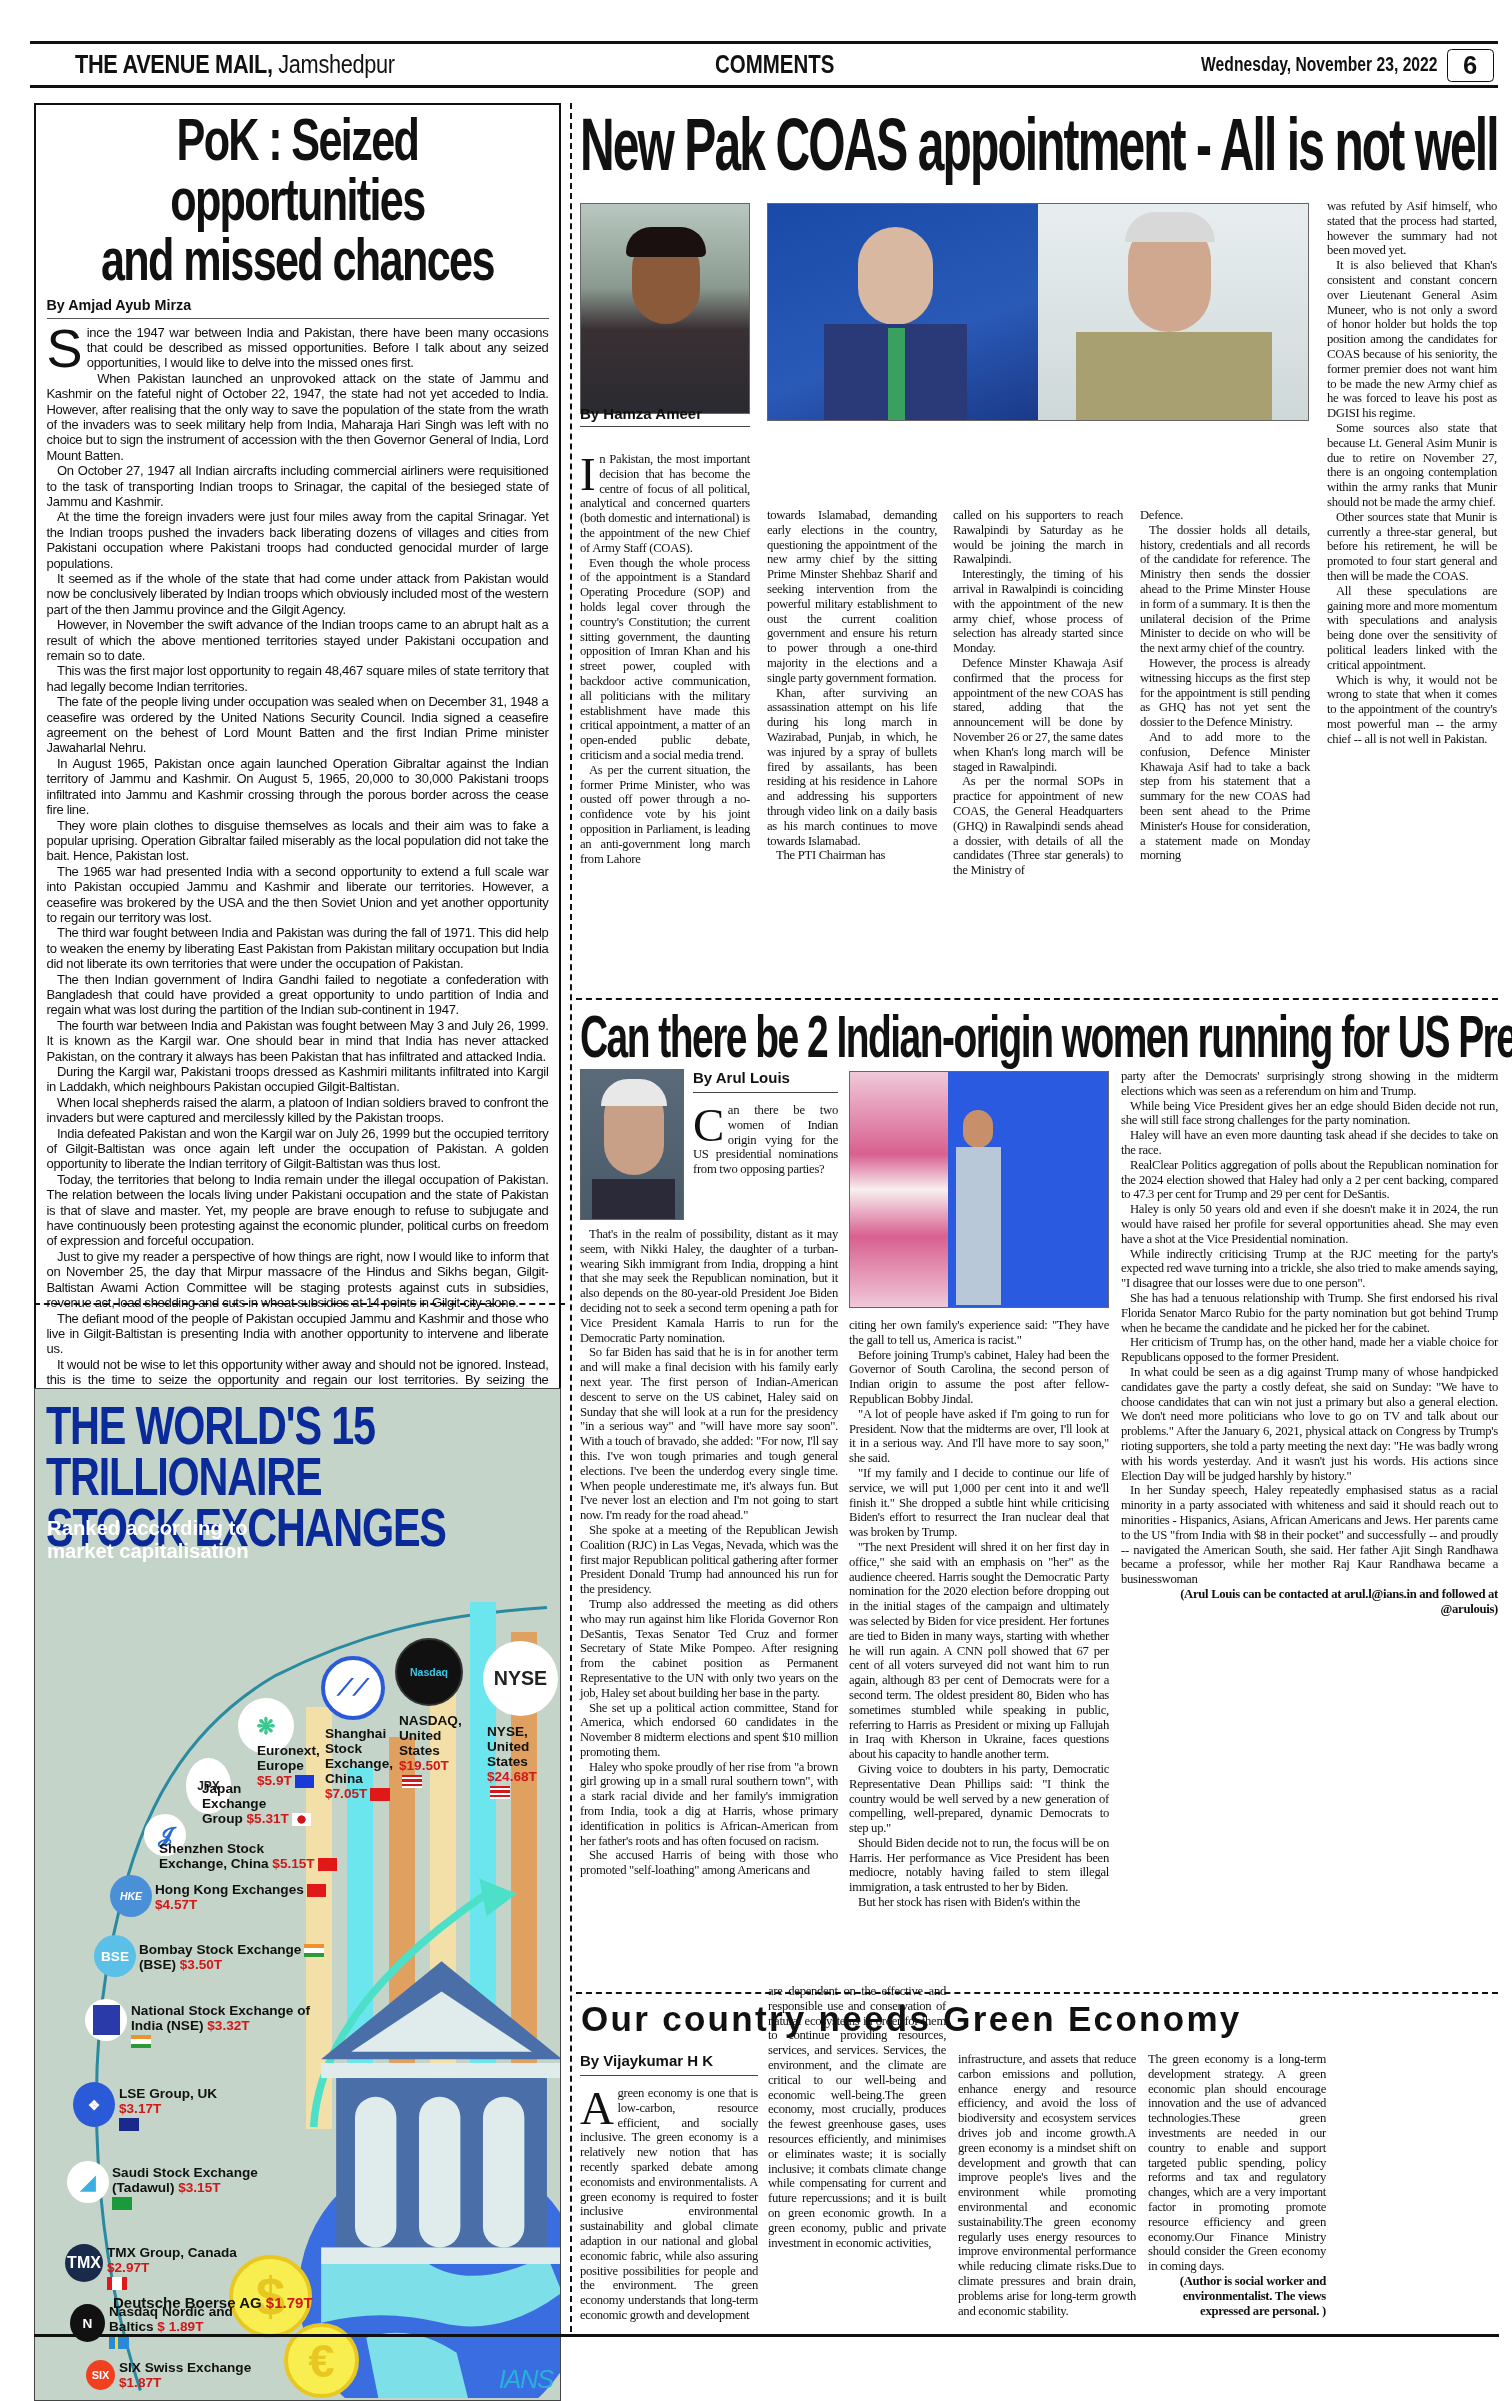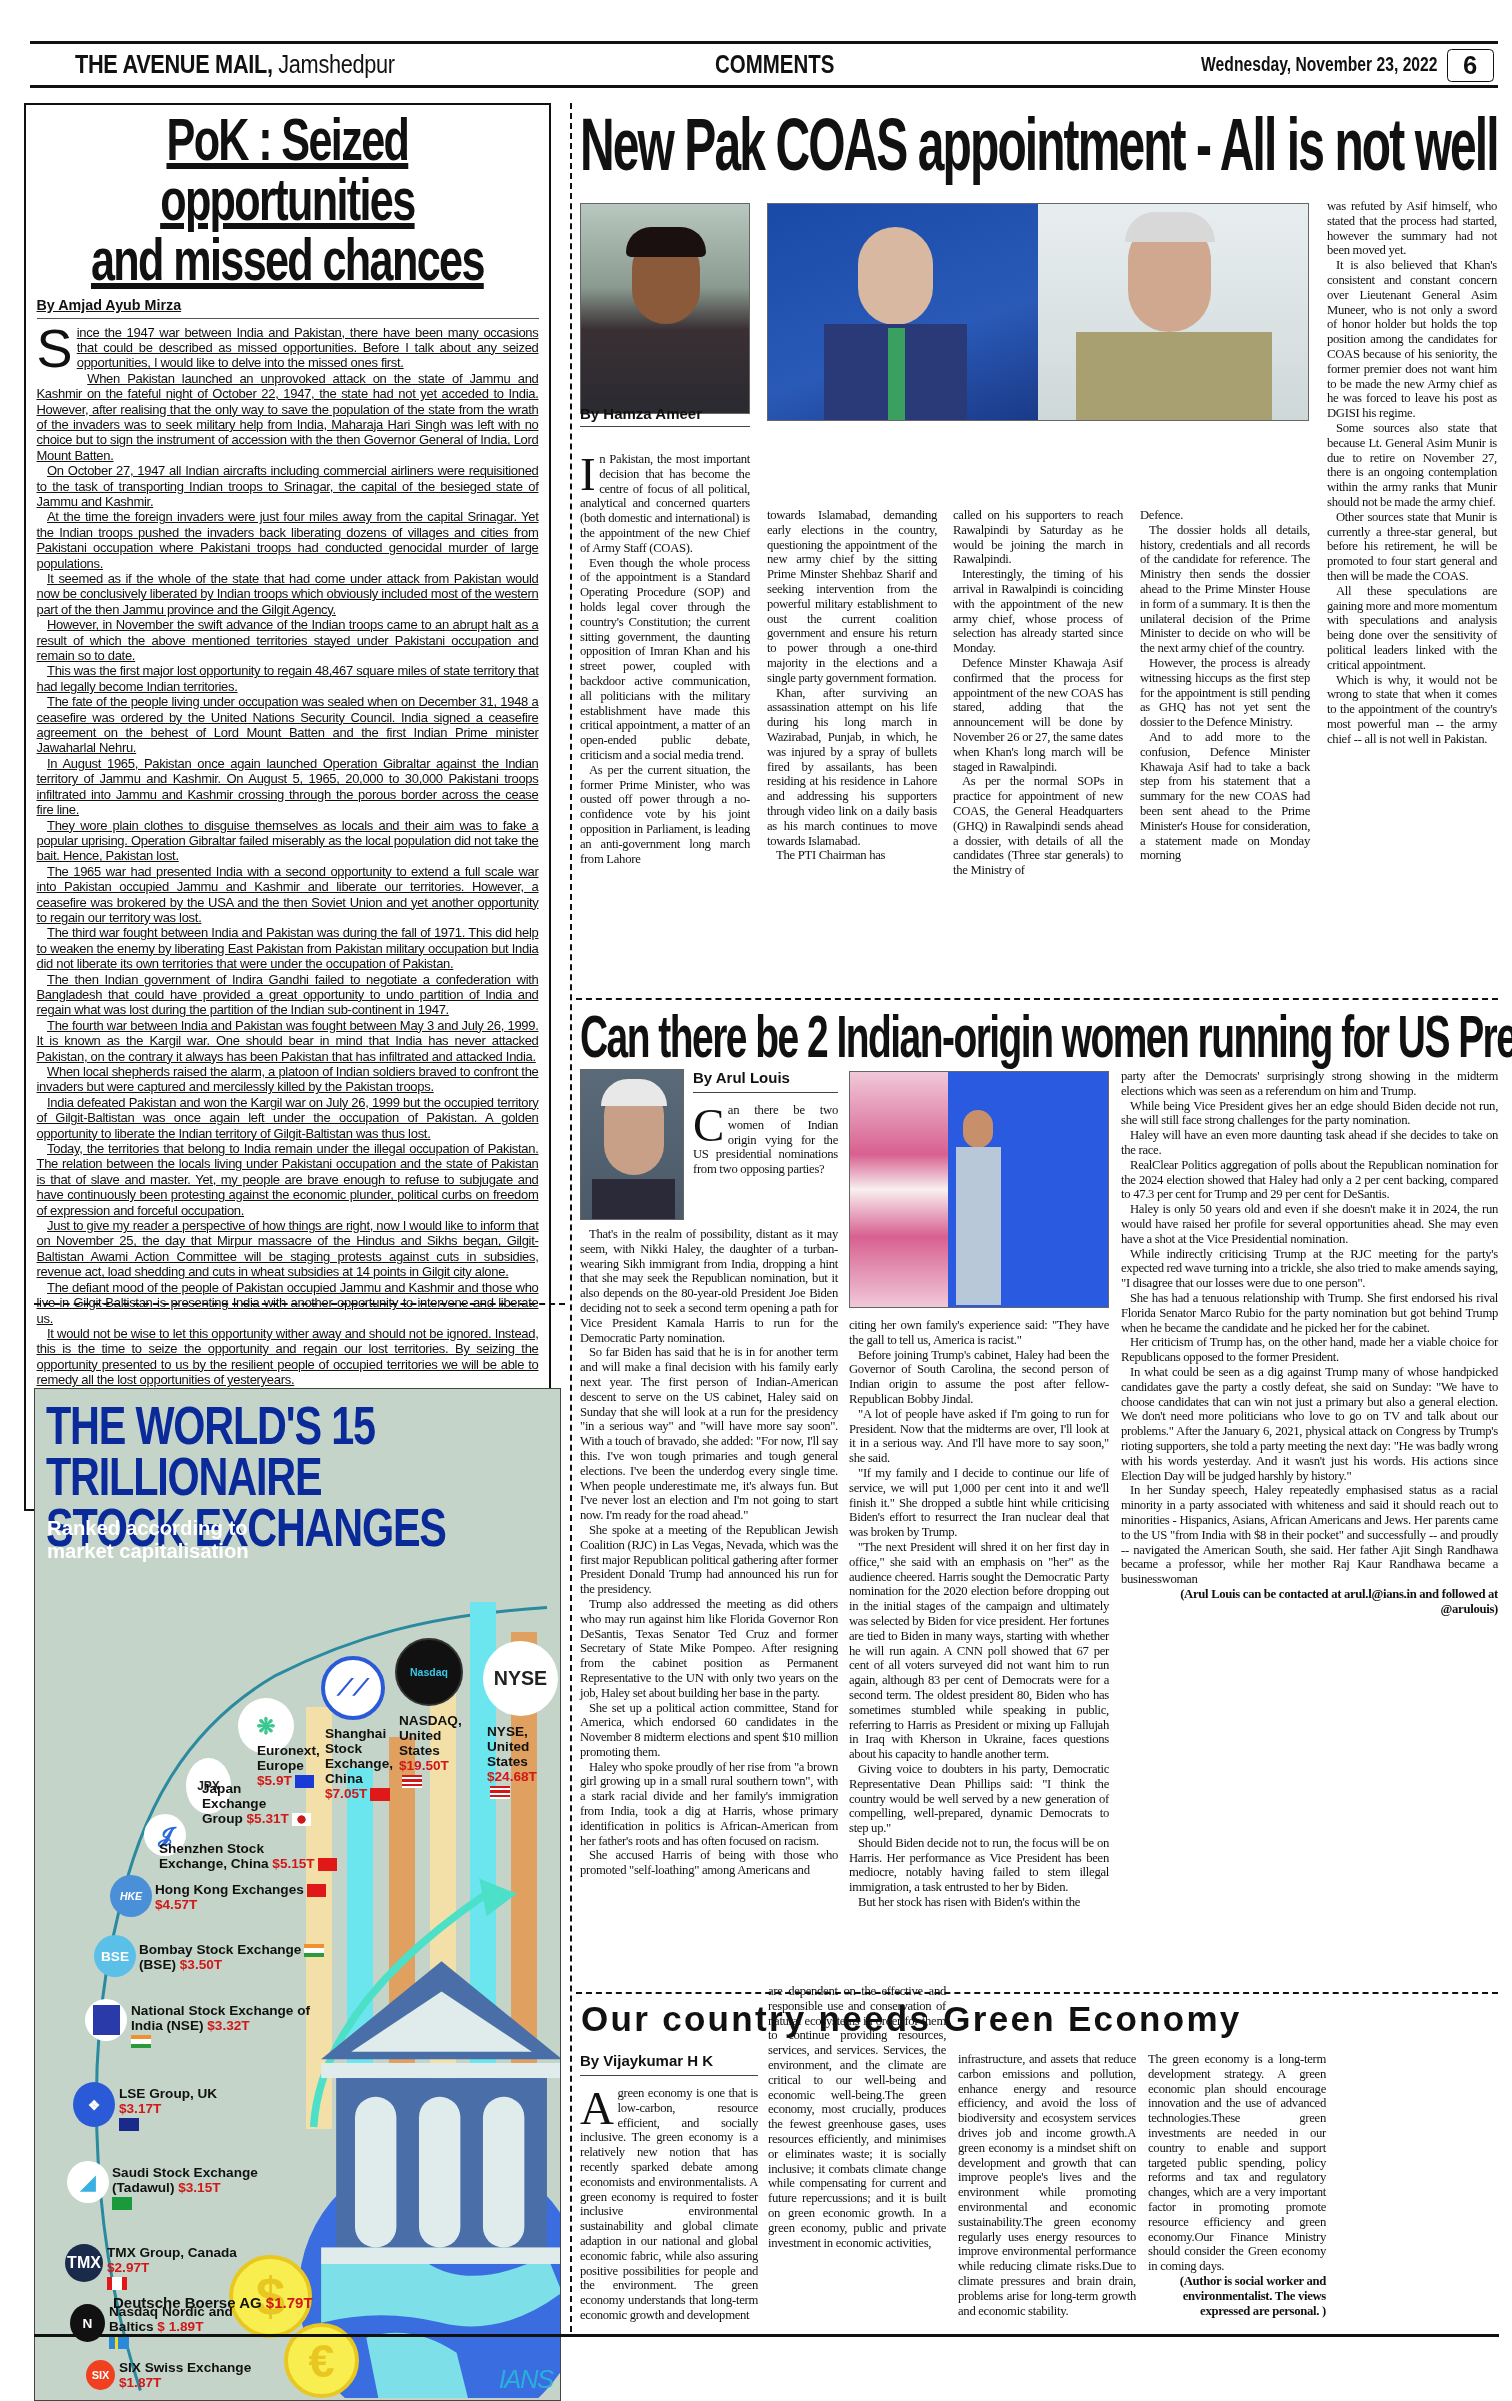--- a/index.html
+++ b/index.html
@@ -10,21 +10,21 @@
   .masthead { position: absolute; left: 30px; top: 41px; width: 1468px; height: 47px;
     border-top: 3.8px solid #111; border-bottom: 3.8px solid #111; display: flex; align-items: center; }
   .mh-paper { font-family: "Liberation Sans", sans-serif; font-weight: 700; font-size: 25.6px; margin-left: 45px; letter-spacing: -0.4px; transform: scaleX(0.85); transform-origin: left center; }
   .mh-city { font-weight: 400; }
   .mh-section { position: absolute; left: 685px; font-family: "Liberation Sans", sans-serif; font-weight: 700; font-size: 25.6px; transform: scaleX(0.8); transform-origin: left center; }
   .mh-date { position: absolute; right: 60px; font-family: "Liberation Sans", sans-serif; font-weight: 700; font-size: 19.6px; transform: scaleX(0.8); transform-origin: right center; }
   .mh-page { position: absolute; right: 4.5px; top: 4.5px; width: 47px; height: 33px; border: 1.5px solid #111; border-radius: 4.5px;
     font-family: "Liberation Sans", sans-serif; font-weight: 700; font-size: 25.6px; text-align: center; line-height: 30px; }
 
   
-  .pok { position: absolute; left: 24px; top: 103px; width: 527px; height: 1408px; border: 2.3px solid #111; padding: 4.5px 10.5px; text-decoration: underline; }
+  .pok { position: absolute; left: 34px; top: 103px; width: 527px; height: 1408px; border: 2.3px solid #111; padding: 4.5px 10.5px; }
   .pok-title { font-family: "Liberation Sans", sans-serif; font-weight: 700; font-size: 60px; line-height: 60px; text-align: center; letter-spacing: -2.3px; transform: scaleX(0.72); transform-origin: center top; width: 138%; margin-left: -19%; }
   .pok-byline { font-family: "Liberation Sans", sans-serif; font-weight: 700; font-size: 14.3px; margin-top: 7.5px; padding-bottom: 4.5px; border-bottom: 1.5px solid #555; }
   .pok-body { font-family: "Liberation Sans", sans-serif; font-size: 13px; line-height: 15.4px; text-align: justify; margin-top: 6px; letter-spacing: -0.3px; }
   .pok-body p { text-indent: 10.5px; }
   .pok-body p.first { text-indent: 0; }
   .dropcap { float: left; font-size: 54px; line-height: 45px; margin: 1.5px 4.5px 0 0; font-family: "Liberation Sans", sans-serif; }
   .pok-note { font-family: "Liberation Sans", sans-serif; font-weight: 700; font-size: 12.8px; line-height: 15px; text-align: right; letter-spacing: -0.2px; }
 
   .dash-h { position: absolute; border-top: 2.3px dashed #111; }
   .dash-v { position: absolute; border-left: 2.3px dashed #111; }
@@ -78,20 +78,21 @@
       <p>It seemed as if the whole of the state that had come under attack from Pakistan would now be conclusively liberated by Indian troops which obviously included most of the western part of the then Jammu province and the Gilgit Agency.</p>
       <p>However, in November the swift advance of the Indian troops came to an abrupt halt as a result of which the above mentioned territories stayed under Pakistani occupation and remain so to date.</p>
       <p>This was the first major lost opportunity to regain 48,467 square miles of state territory that had legally become Indian territories.</p>
       <p>The fate of the people living under occupation was sealed when on December 31, 1948 a ceasefire was ordered by the United Nations Security Council. India signed a ceasefire agreement on the behest of Lord Mount Batten and the first Indian Prime minister Jawaharlal Nehru.</p>
       <p>In August 1965, Pakistan once again launched Operation Gibraltar against the Indian territory of Jammu and Kashmir. On August 5, 1965, 20,000 to 30,000 Pakistani troops infiltrated into Jammu and Kashmir crossing through the porous border across the cease fire line.</p>
       <p>They wore plain clothes to disguise themselves as locals and their aim was to fake a popular uprising. Operation Gibraltar failed miserably as the local population did not take the bait. Hence, Pakistan lost.</p>
       <p>The 1965 war had presented India with a second opportunity to extend a full scale war into Pakistan occupied Jammu and Kashmir and liberate our territories. However, a ceasefire was brokered by the USA and the then Soviet Union and yet another opportunity to regain our territory was lost.</p>
       <p>The third war fought between India and Pakistan was during the fall of 1971. This did help to weaken the enemy by liberating East Pakistan from Pakistan military occupation but India did not liberate its own territories that were under the occupation of Pakistan.</p>
       <p>The then Indian government of Indira Gandhi failed to negotiate a confederation with Bangladesh that could have provided a great opportunity to undo partition of India and regain what was lost during the partition of the Indian sub-continent in 1947.</p>
       <p>The fourth war between India and Pakistan was fought between May 3 and July 26, 1999. It is known as the Kargil war. One should bear in mind that India has never attacked Pakistan, on the contrary it always has been Pakistan that has infiltrated and attacked India.</p>
+      <p>During the Kargil war, Pakistani troops dressed as Kashmiri militants infiltrated into Kargil in Laddakh, which neighbours Pakistan occupied Gilgit-Baltistan.</p>
       <p>When local shepherds raised the alarm, a platoon of Indian soldiers braved to confront the invaders but were captured and mercilessly killed by the Pakistan troops.</p>
       <p>India defeated Pakistan and won the Kargil war on July 26, 1999 but the occupied territory of Gilgit-Baltistan was once again left under the occupation of Pakistan. A golden opportunity to liberate the Indian territory of Gilgit-Baltistan was thus lost.</p>
       <p>Today, the territories that belong to India remain under the illegal occupation of Pakistan. The relation between the locals living under Pakistani occupation and the state of Pakistan is that of slave and master. Yet, my people are brave enough to refuse to subjugate and have continuously been protesting against the economic plunder, political curbs on freedom of expression and forceful occupation.</p>
       <p>Just to give my reader a perspective of how things are right, now I would like to inform that on November 25, the day that Mirpur massacre of the Hindus and Sikhs began, Gilgit-Baltistan Awami Action Committee will be staging protests against cuts in subsidies, revenue act, load shedding and cuts in wheat subsidies at 14 points in Gilgit city alone.</p>
       <p>The defiant mood of the people of Pakistan occupied Jammu and Kashmir and those who live in Gilgit-Baltistan is presenting India with another opportunity to intervene and liberate us.</p>
       <p>It would not be wise to let this opportunity wither away and should not be ignored. Instead, this is the time to seize the opportunity and regain our lost territories. By seizing the opportunity presented to us by the resilient people of occupied territories we will be able to remedy all the lost opportunities of yesteryears.</p>
     </div>
   <div class="pok-note">(Dr Amjad Ayub Mirza is an author and a human rights activist from Mirpur. He currently lives in exile in the UK. The views expressed are personal)</div>
 </article>
 

